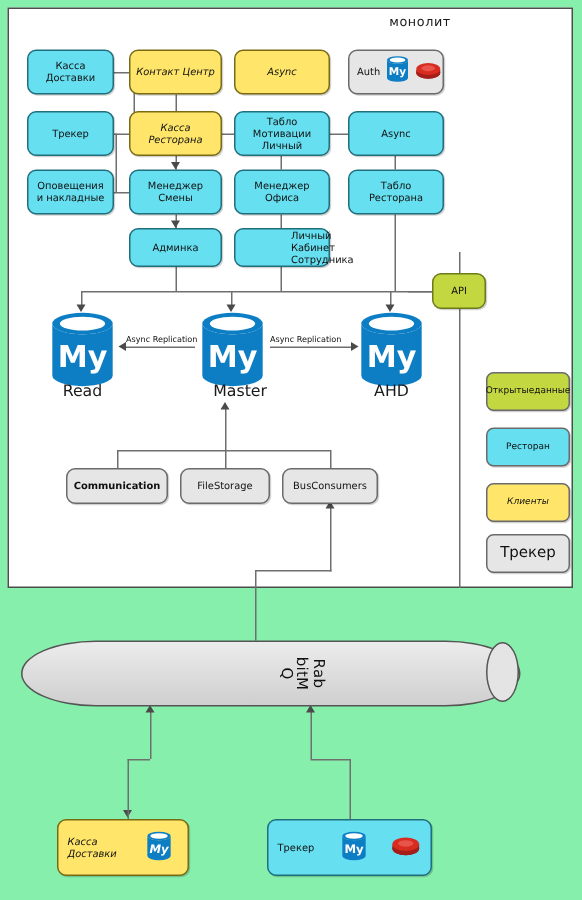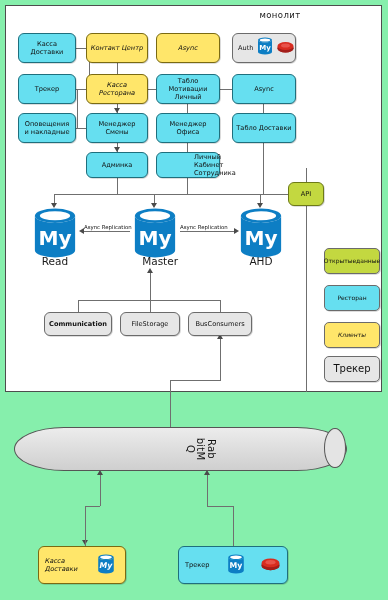--- a/index.html
+++ b/index.html
@@ -210,21 +210,21 @@
         </span>
       </div>
       <div class="node cyan" style="left: 156px; top: 113px; width: 64px; height: 30px;">
         <span>
           <span>Менеджер</span>
           <span>Офиса</span>
         </span>
       </div>
       <div class="node cyan" style="left: 232px; top: 113px; width: 64px; height: 30px;">
         <span>
-          <span>Табло Доставки</span>
+          <span>Табло Ресторана</span>
         </span>
       </div>
       <div class="node cyan" style="left: 86px; top: 152px; width: 62px; height: 26px;">
         <span>
           <span>Админка</span>
         </span>
       </div>
       <div class="node cyan" style="left: 156px; top: 152px; width: 64px; height: 26px; padding-left: 37px;">
         <span>
           <span>Личный Кабинет</span>

